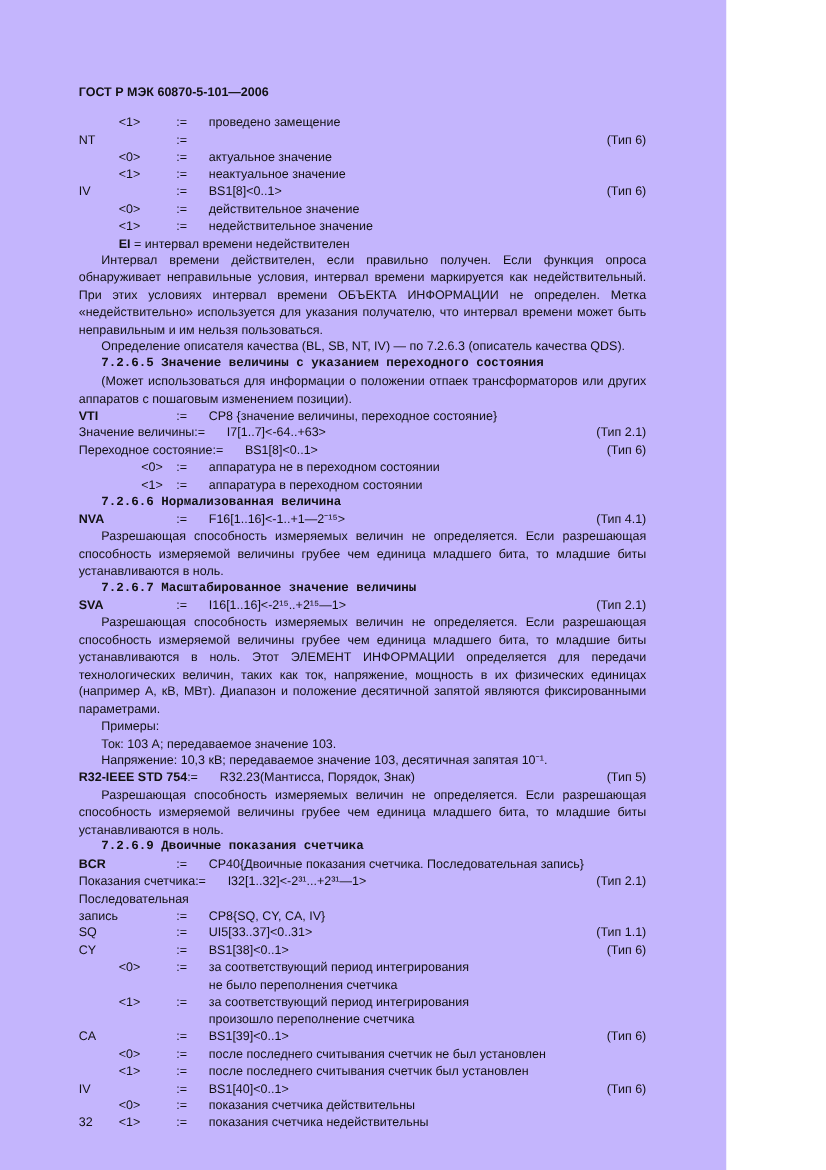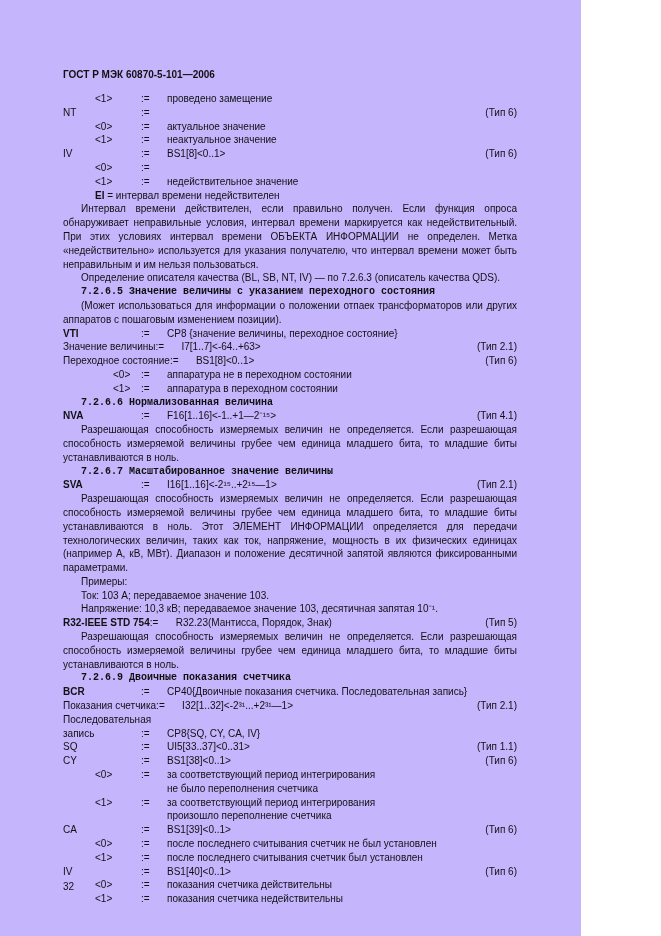--- a/index.html
+++ b/index.html
@@ -25,21 +25,21 @@
   .def-term.ind1 { padding-left:32px; min-width:46px; }
   .def-term.ind2 { padding-left:50px; min-width:28px; }
   .def-term.bold { font-weight:bold; }
   .def-op { flex:0 0 26px; }
   .def-text { flex:1 1 auto; white-space:pre-line; }
   .def-type { flex:0 0 auto; margin-left:auto; white-space:nowrap; padding-left:8px; }
   .para { margin:0; text-indent:18px; text-align:justify; }
   .heading { margin:0; text-indent:18px; font-weight:bold;font-family:Liberation Mono, monospace; }
   .ei-row { padding-left:32px; }
   .ei-lead { font-weight:bold; }
-  .page-number { position:absolute; left:63px; bottom:42px; }
+  .page-number { position:absolute; left:63px; bottom:30px; }
 </style>
 </head>
 <body>
 
 <div class="page">
   <div class="doc-header">ГОСТ Р МЭК 60870-5-101—2006</div>
   <div class="content">
       <div class="def-row">
         <span class="def-term ind1">&lt;1&gt;</span>
         <span class="def-op">:=</span>
@@ -62,20 +62,21 @@
       </div>
       <div class="def-row">
         <span class="def-term">IV</span>
         <span class="def-op">:=</span>
         <span class="def-text">BS1[8]&lt;0..1&gt;</span>
         <span class="def-type">(Тип 6)</span>
       </div>
       <div class="def-row">
         <span class="def-term ind1">&lt;0&gt;</span>
         <span class="def-op">:=</span>
+        <span class="def-text">действительное значение</span>
       </div>
       <div class="def-row">
         <span class="def-term ind1">&lt;1&gt;</span>
         <span class="def-op">:=</span>
         <span class="def-text">недействительное значение</span>
       </div>
       <div class="ei-row"><span class="ei-lead">EI</span><span> = интервал времени недействителен</span></div>
       <p class="para">Интервал времени действителен, если правильно получен. Если функция опроса обнаруживает неправильные условия, интервал времени маркируется как недействительный. При этих условиях интервал времени ОБЪЕКТА ИНФОРМАЦИИ не определен. Метка «недействительно» используется для указания получателю, что интервал времени может быть неправильным и им нельзя пользоваться.</p>
       <p class="para">Определение описателя качества (BL, SB, NT, IV) — по 7.2.6.3 (описатель качества QDS).</p>
       <p class="heading">7.2.6.5 Значение величины с указанием переходного состояния</p>

